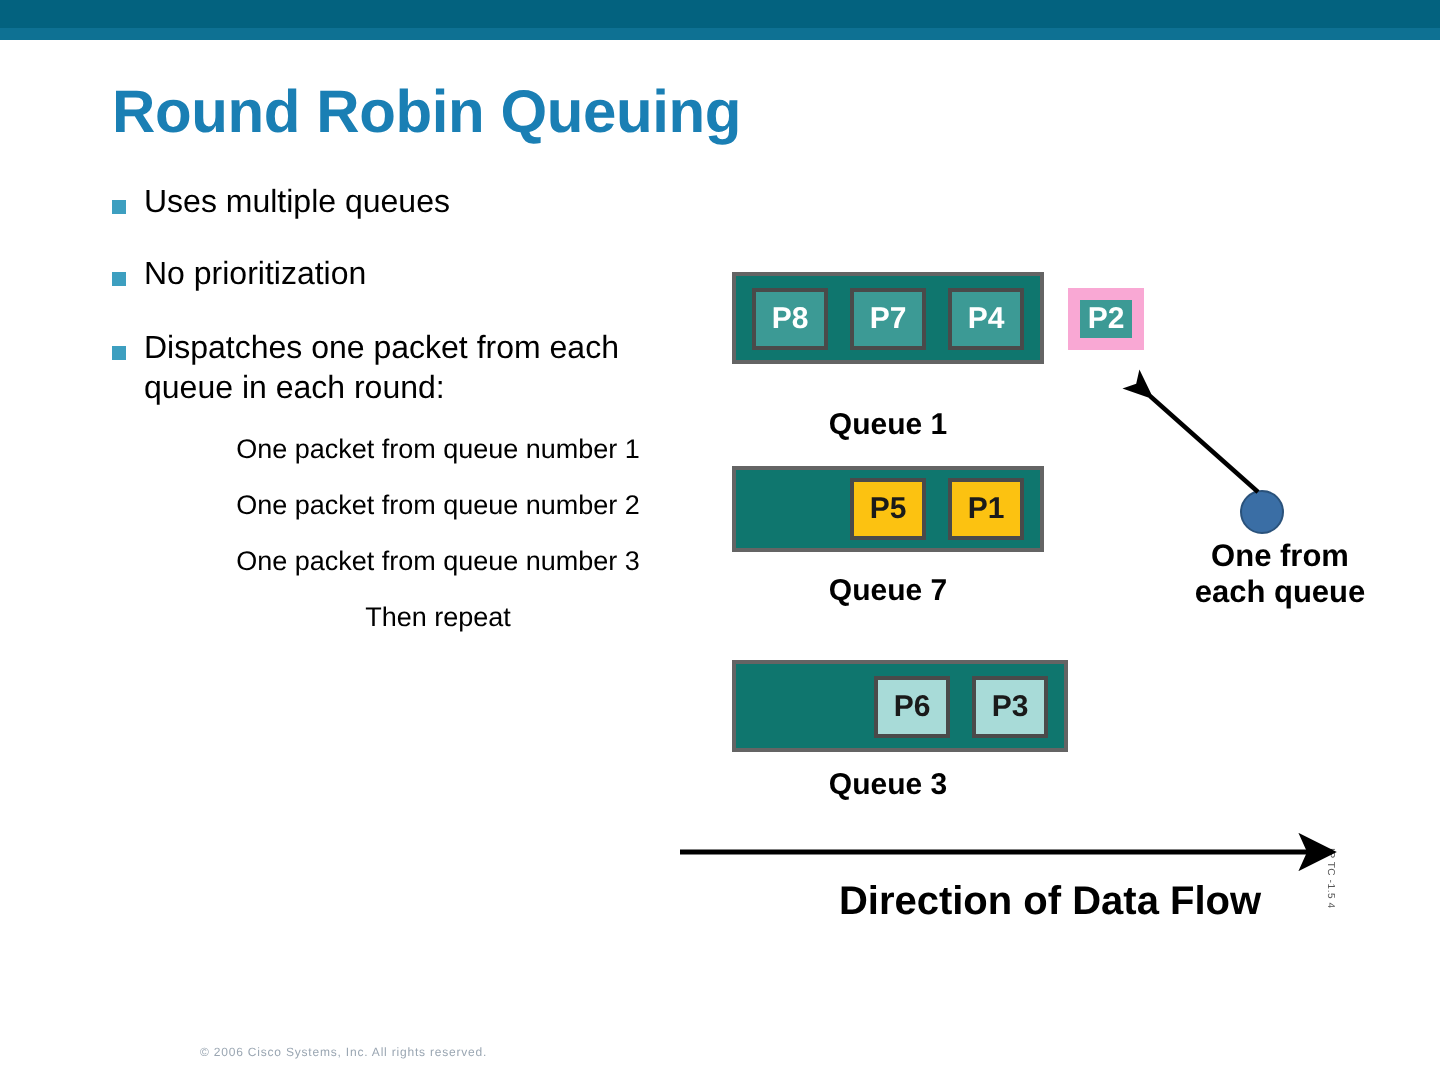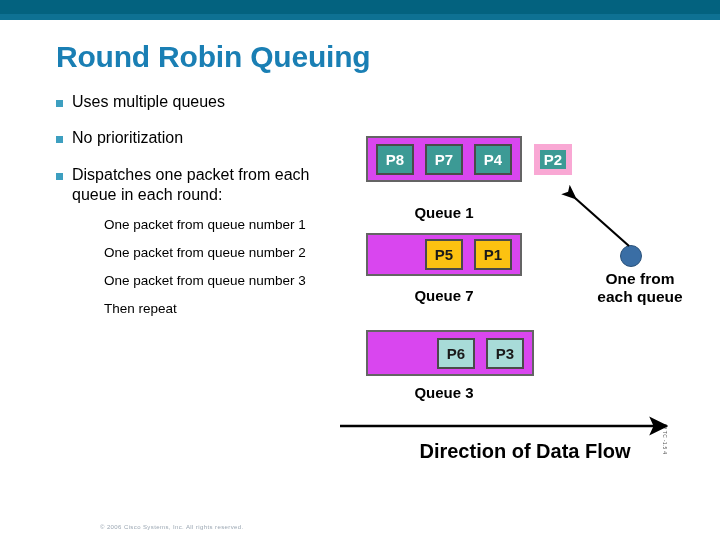--- a/index.html
+++ b/index.html
@@ -63,38 +63,39 @@
     font-size: 16px;
     color: #000000;
     line-height: 1.28;
   }
 
   
   #sub-list {
     position: absolute;
     left: 104px; top: 216px;
     width: 230px;
+    text-align: center;
   }
   .sub-item {
     font-size: 13.5px;
     color: #000000;
     line-height: 1.33;
     margin-bottom: 10px;
   }
 
   
   #diagram {
     position: absolute;
     left: 350px; top: 128px;
     width: 346px;
     height: 370px;
   }
   .queue-box {
     position: absolute;
-    background: #d946ef;
+    background: #0f766e;
     border: 2px solid #646464;
     box-sizing: border-box;
     display: flex;
     align-items: center;
     padding: 12px 8px;
   }
   .queue-box.align-right { justify-content: flex-end; }
   .queue-box.align-left  { justify-content: flex-start; }
 
   .packet {

